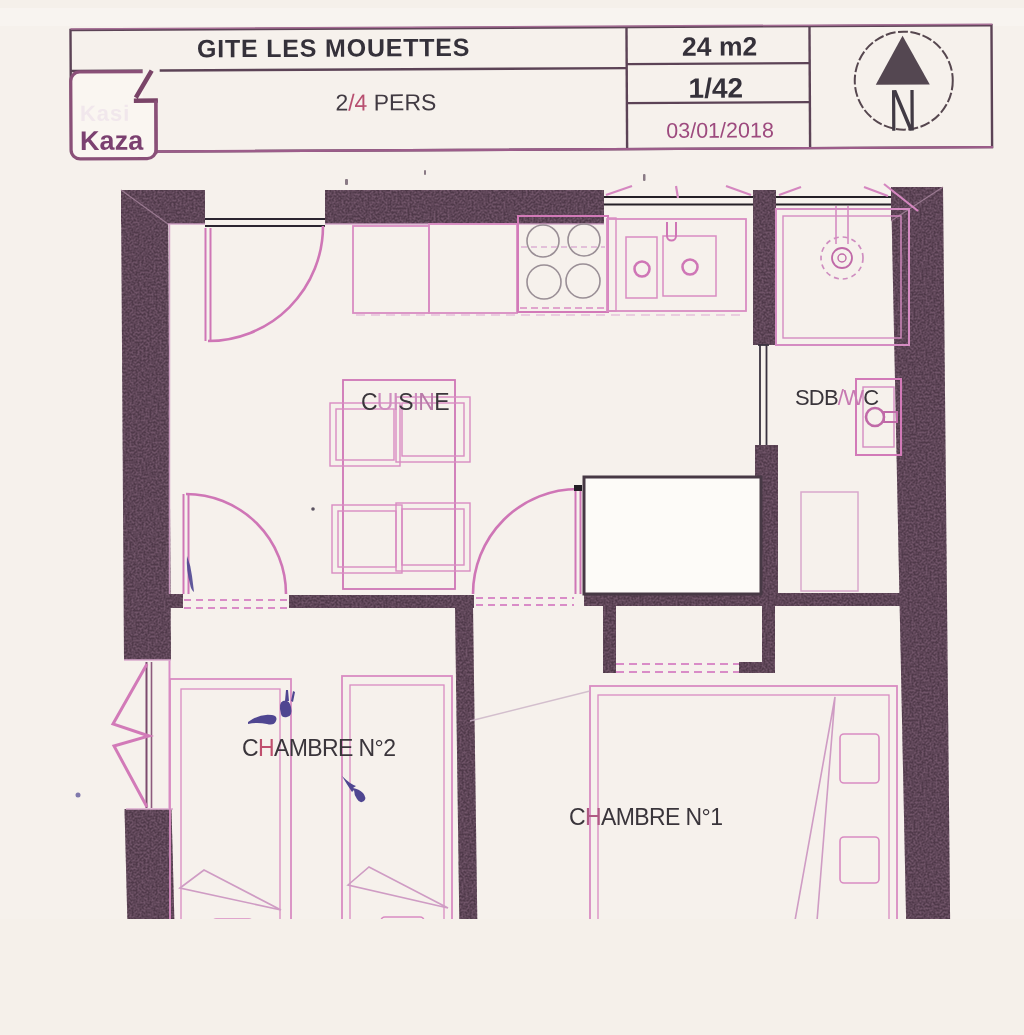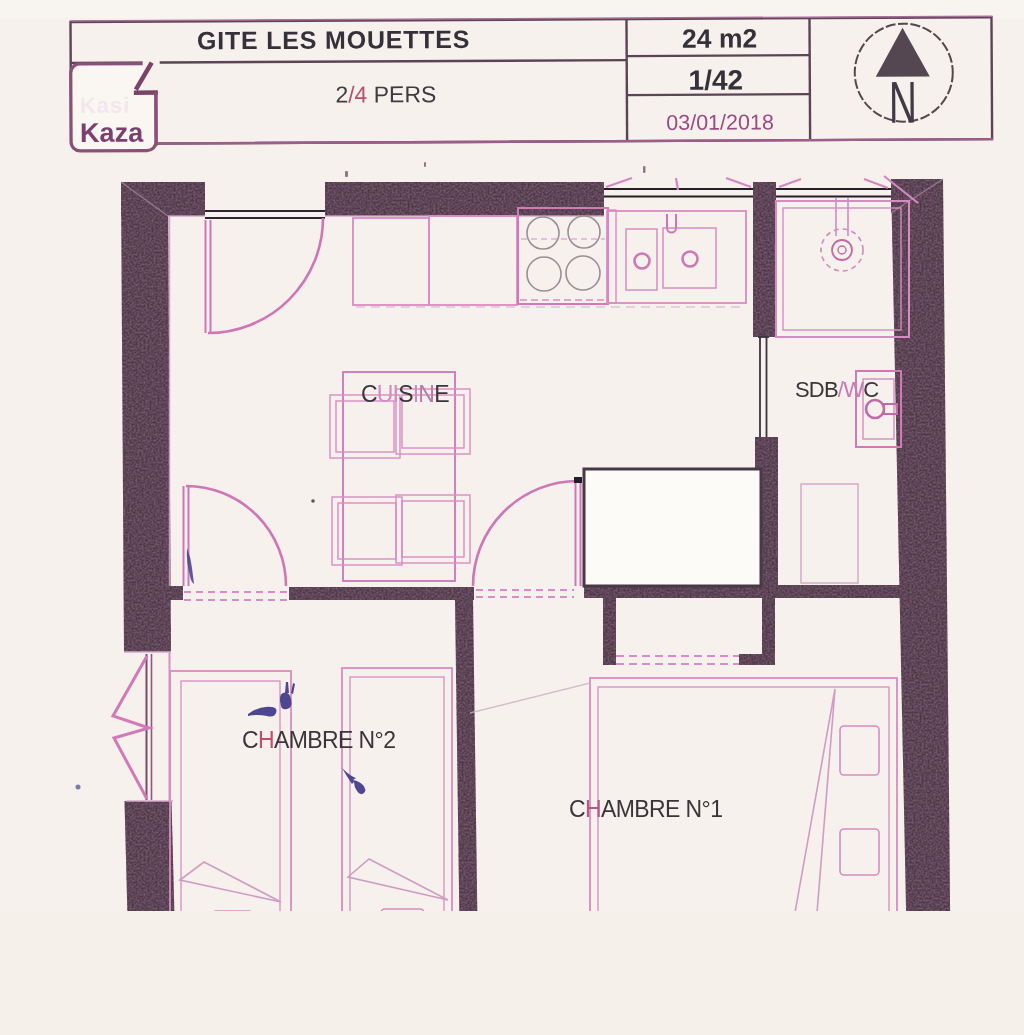--- a/index.html
+++ b/index.html
@@ -1,17 +1,17 @@
 <!DOCTYPE html>
 <html><head>
 <meta charset="utf-8">
 <style>
   html,body{margin:0;padding:0;background:#f5f0ea;}
   #page{position:relative;width:1024px;height:911px;background:#f6f1ec;overflow:hidden;
-        font-family:"Liberation Sans", sans-serif;}
+        font-family:"Liberation Sans", sans-serif;margin-top:8px;}
   svg{position:absolute;top:0;left:0;}
 </style>
 </head>
 <body>
 <div id="page">
 <svg width="1024" height="1035" viewBox="0 0 1024 1035">
 <defs>
   <filter id="wallgrain" x="-2%" y="-2%" width="104%" height="104%" color-interpolation-filters="sRGB">
     <feTurbulence type="fractalNoise" baseFrequency="0.5" numOctaves="2" seed="11" result="n"></feTurbulence>
     <feColorMatrix in="n" type="matrix" values="0 0 0 0 0.10  0 0 0 0 0.05  0 0 0 0 0.09  2.5 0 0 0 -0.7"></feColorMatrix>

